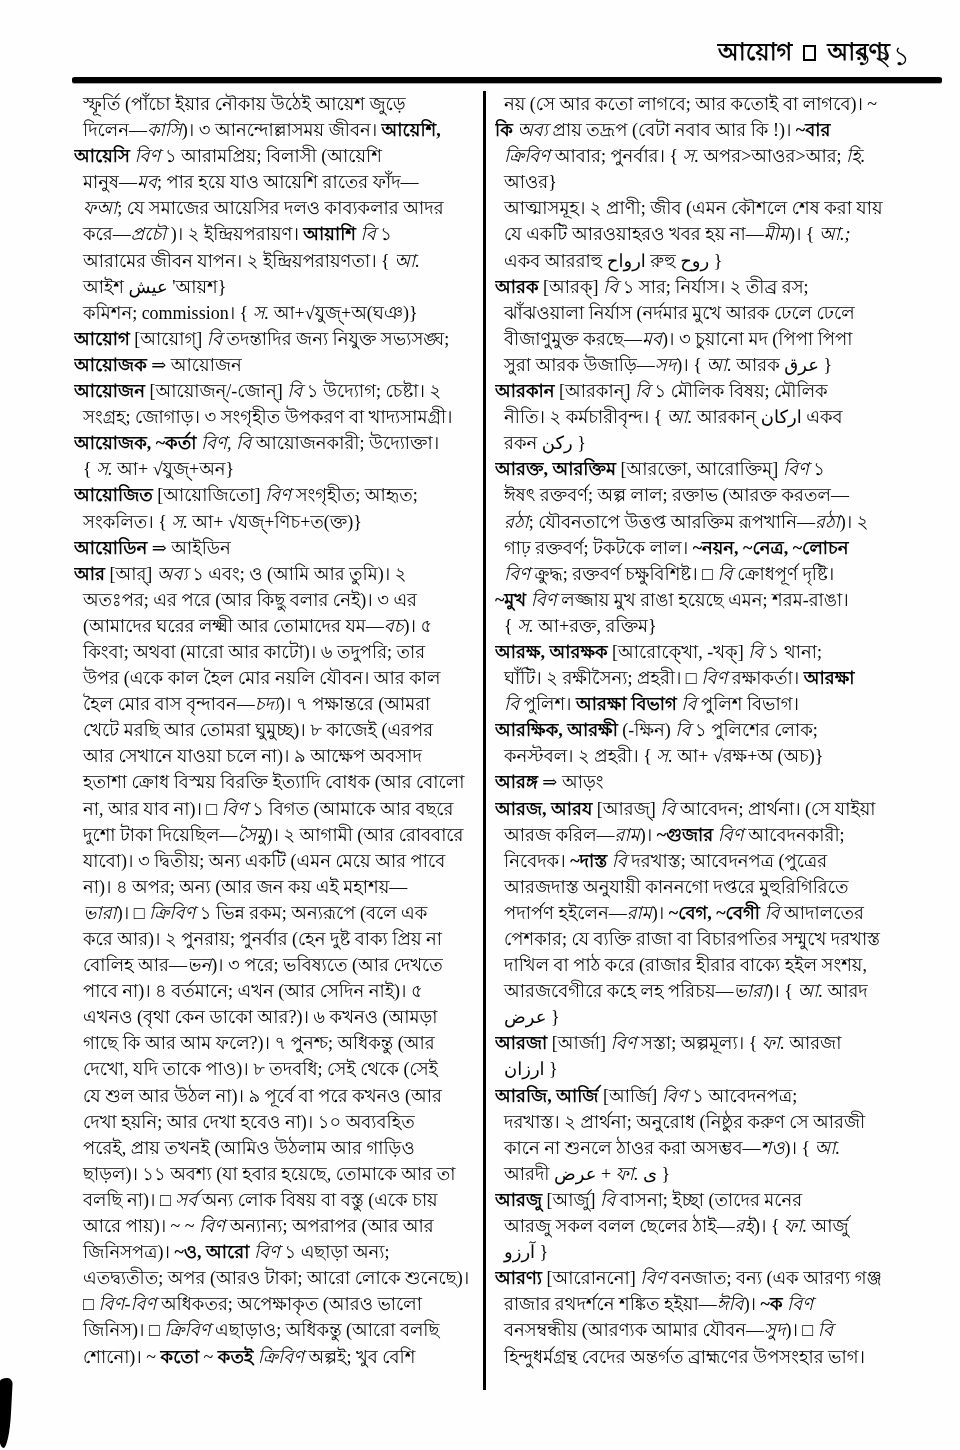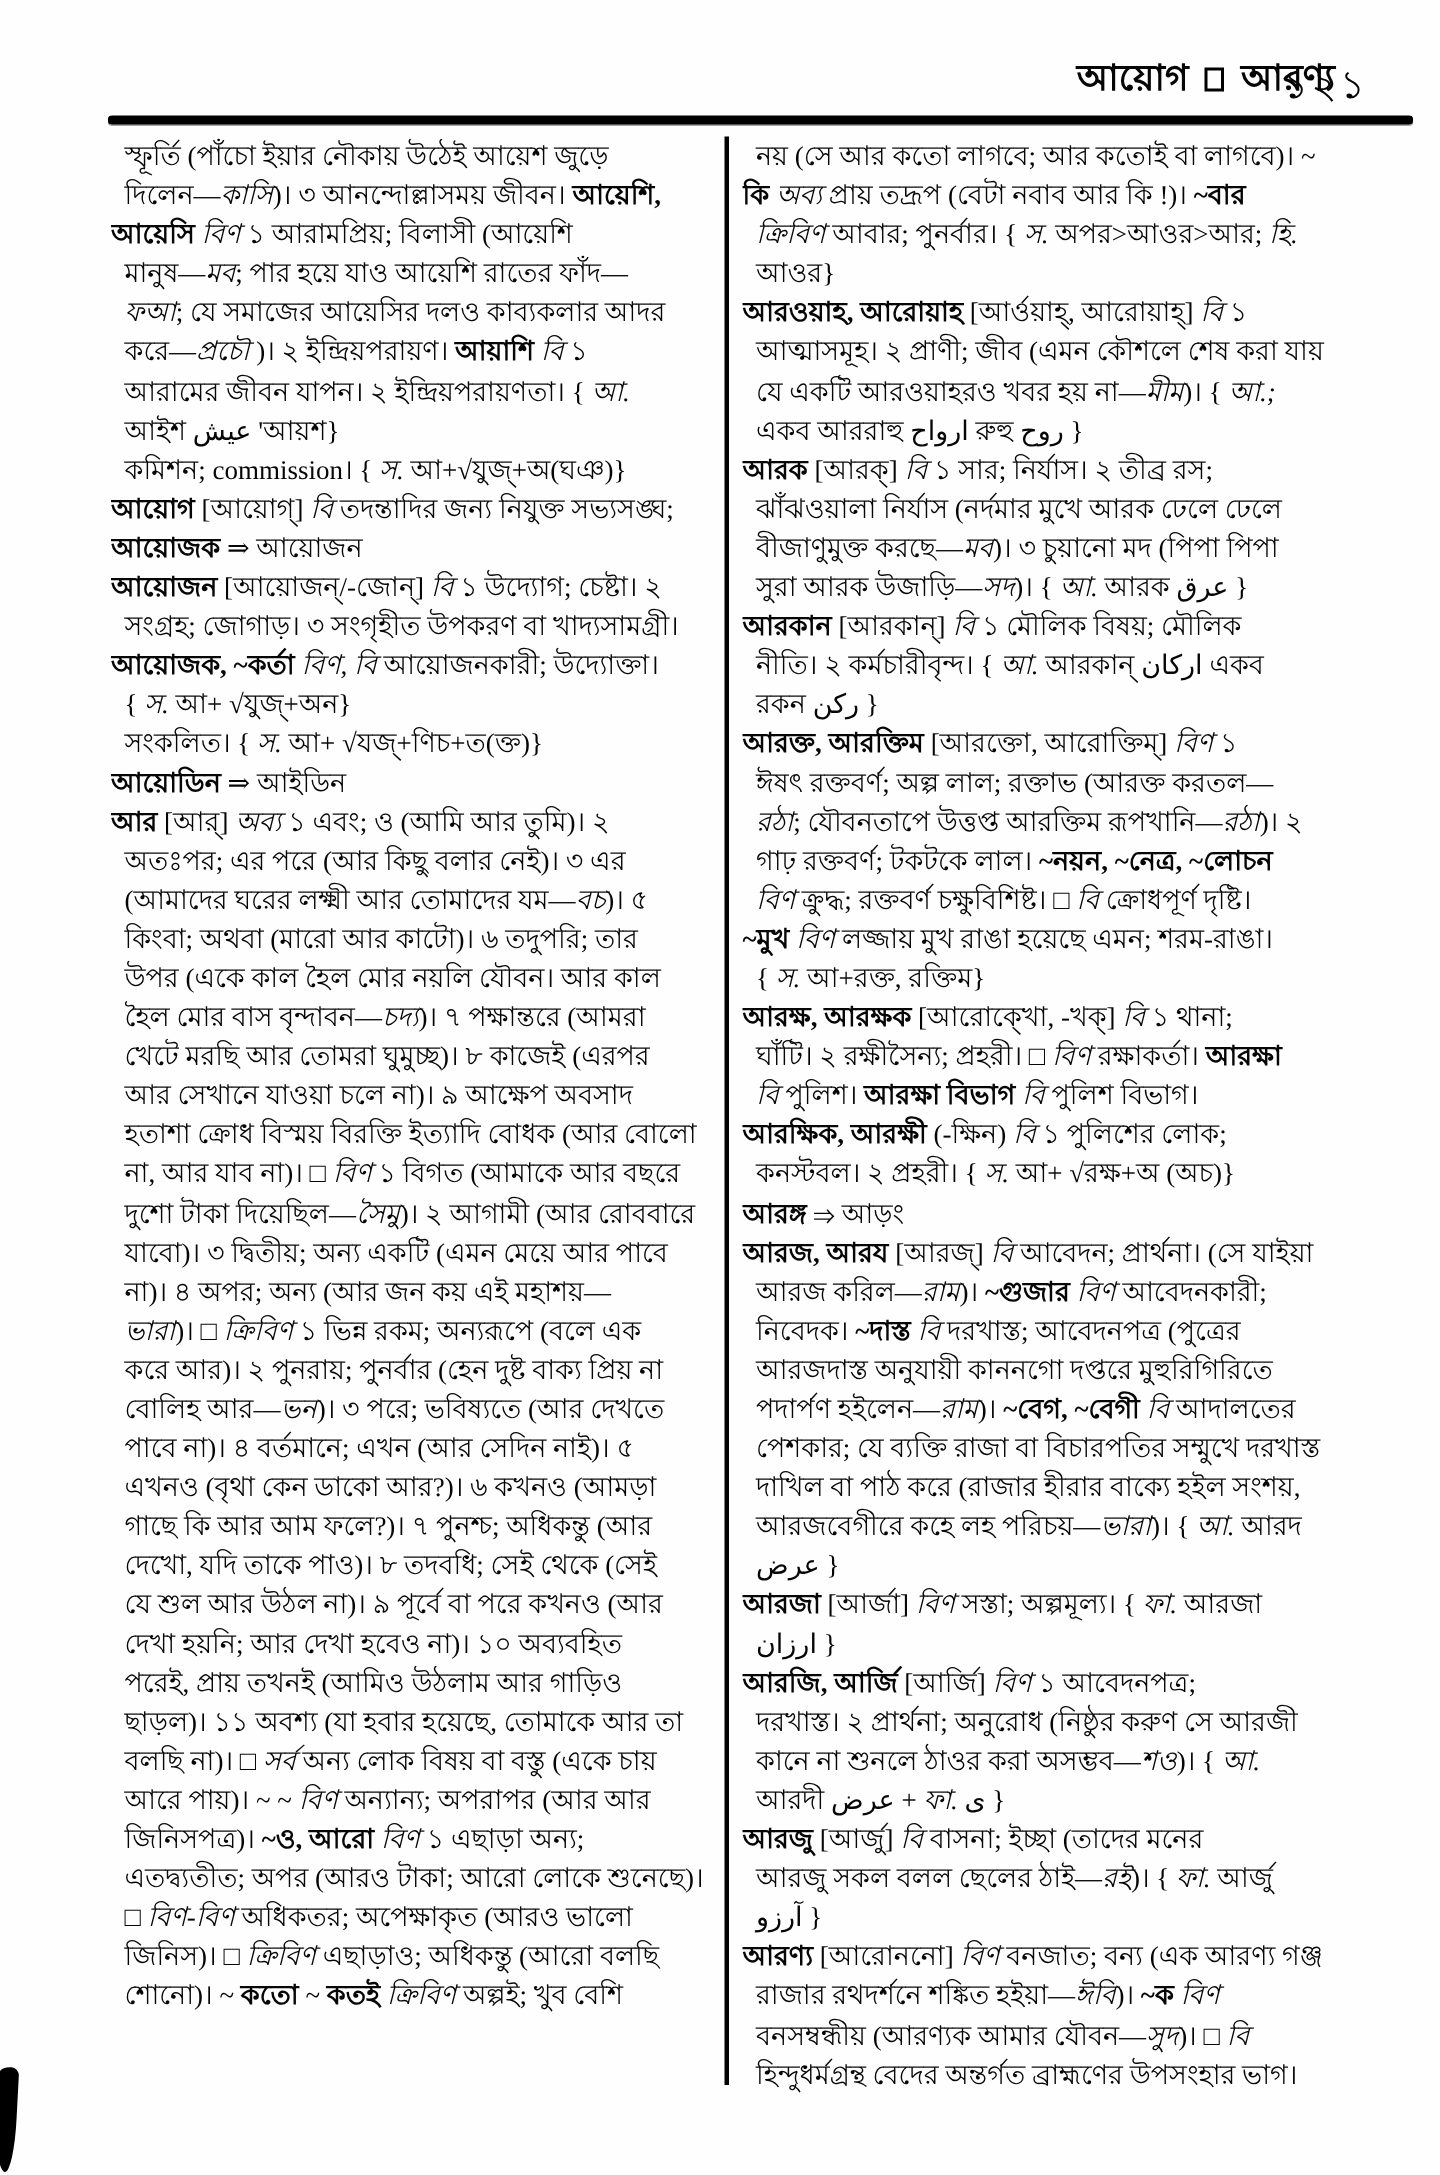--- a/index.html
+++ b/index.html
@@ -29,21 +29,21 @@
   }
   .columns {
     position: absolute; top: 91px; left: 74px; width: 870px;
     display: flex; align-items: flex-start;
   }
   .col {
     font-size: 18px; line-height: 26.1px;
     white-space: nowrap; overflow: hidden;
   }
   .col-left  { width: 406px; }
-  .col-right { width: 449px; font-family: Liberation Serif, serif; }
+  .col-right { width: 449px; }
   .divider {
     width: 3px; height: 1299px; background: #000;
     flex: none; margin-left: 3px; margin-right: 9px;
   }
   .line { height: 26.1px; }
   .line.ind { padding-left: 9px; }
   b { font-weight: bold; }
   i { font-style: italic; }
   .smudge {
     position: absolute; left: -2px; top: 1378px;
@@ -77,20 +77,21 @@
         <div class="line ind">করে—<i>প্রচৌ</i> )। ২ ইন্দ্রিয়পরায়ণ। <b>আয়াশি</b> <i>বি</i> ১</div>
         <div class="line ind">আরামের জীবন যাপন। ২ ইন্দ্রিয়পরায়ণতা। { <i>আ.</i></div>
         <div class="line ind">আইশ عيش 'আয়শ}</div>
         <div class="line ind">কমিশন; commission। { <i>স.</i> আ+√যুজ্+অ(ঘঞ)}</div>
         <div class="line"><b>আয়োগ</b> [আয়োগ্] <i>বি</i> তদন্তাদির জন্য নিযুক্ত সভ্যসঙ্ঘ;</div>
         <div class="line"><b>আয়োজক</b> ⇒ আয়োজন</div>
         <div class="line"><b>আয়োজন</b> [আয়োজন্/-জোন্] <i>বি</i> ১ উদ্যোগ; চেষ্টা। ২</div>
         <div class="line ind">সংগ্রহ; জোগাড়। ৩ সংগৃহীত উপকরণ বা খাদ্যসামগ্রী।</div>
         <div class="line"><b>আয়োজক, ~কর্তা</b> <i>বিণ, বি</i> আয়োজনকারী; উদ্যোক্তা।</div>
         <div class="line ind">{ <i>স.</i> আ+ √যুজ্+অন}</div>
+        <div class="line"><b>আয়োজিত</b> [আয়োজিতো] <i>বিণ</i> সংগৃহীত; আহৃত;</div>
         <div class="line ind">সংকলিত। { <i>স.</i> আ+ √যজ্+ণিচ+ত(ক্ত)}</div>
         <div class="line"><b>আয়োডিন</b> ⇒ আইডিন</div>
         <div class="line"><b>আর</b> [আর্] <i>অব্য</i> ১ এবং; ও (আমি আর তুমি)। ২</div>
         <div class="line ind">অতঃপর; এর পরে (আর কিছু বলার নেই)। ৩ এর</div>
         <div class="line ind">(আমাদের ঘরের লক্ষ্মী আর তোমাদের যম—<i>বচ</i>)। ৫</div>
         <div class="line ind">কিংবা; অথবা (মারো আর কাটো)। ৬ তদুপরি; তার</div>
         <div class="line ind">উপর (একে কাল হৈল মোর নয়লি যৌবন। আর কাল</div>
         <div class="line ind">হৈল মোর বাস বৃন্দাবন—<i>চদ্য</i>)। ৭ পক্ষান্তরে (আমরা</div>
         <div class="line ind">খেটে মরছি আর তোমরা ঘুমুচ্ছ)। ৮ কাজেই (এরপর</div>
         <div class="line ind">আর সেখানে যাওয়া চলে না)। ৯ আক্ষেপ অবসাদ</div>
@@ -117,21 +118,20 @@
         <div class="line ind">□ <i>বিণ-বিণ</i> অধিকতর; অপেক্ষাকৃত (আরও ভালো</div>
         <div class="line ind">জিনিস)। □ <i>ক্রিবিণ</i> এছাড়াও; অধিকন্তু (আরো বলছি</div>
         <div class="line ind">শোনো)। ~ <b>কতো</b> ~ <b>কতই</b> <i>ক্রিবিণ</i> অল্পই; খুব বেশি</div>
       </div>
     <div class="divider"></div>
     <div class="col col-right" id="col-right">
         <div class="line ind">নয় (সে আর কতো লাগবে; আর কতোই বা লাগবে)। ~</div>
         <div class="line"><b>কি</b> <i>অব্য</i> প্রায় তদ্রূপ (বেটা নবাব আর কি !)। <b>~বার</b></div>
         <div class="line ind"><i>ক্রিবিণ</i> আবার; পুনর্বার। { <i>স.</i> অপর&gt;আওর&gt;আর; <i>হি.</i></div>
         <div class="line ind">আওর}</div>
-        <div class="line"><b>আরওয়াহ, আরোয়াহ</b> [আর্ওয়াহ্, আরোয়াহ্] <i>বি</i> ১</div>
         <div class="line ind">আত্মাসমূহ। ২ প্রাণী; জীব (এমন কৌশলে শেষ করা যায়</div>
         <div class="line ind">যে একটি আরওয়াহরও খবর হয় না—<i>মীম</i>)। { <i>আ.;</i></div>
         <div class="line ind">একব আররাহু ارواح রুহু روح }</div>
         <div class="line"><b>আরক</b> [আরক্] <i>বি</i> ১ সার; নির্যাস। ২ তীব্র রস;</div>
         <div class="line ind">ঝাঁঝওয়ালা নির্যাস (নর্দমার মুখে আরক ঢেলে ঢেলে</div>
         <div class="line ind">বীজাণুমুক্ত করছে—<i>মব</i>)। ৩ চুয়ানো মদ (পিপা পিপা</div>
         <div class="line ind">সুরা আরক উজাড়ি—<i>সদ</i>)। { <i>আ.</i> আরক عرق }</div>
         <div class="line"><b>আরকান</b> [আরকান্] <i>বি</i> ১ মৌলিক বিষয়; মৌলিক</div>
         <div class="line ind">নীতি। ২ কর্মচারীবৃন্দ। { <i>আ.</i> আরকান্ اركان একব</div>
         <div class="line ind">রকন ركن }</div>

